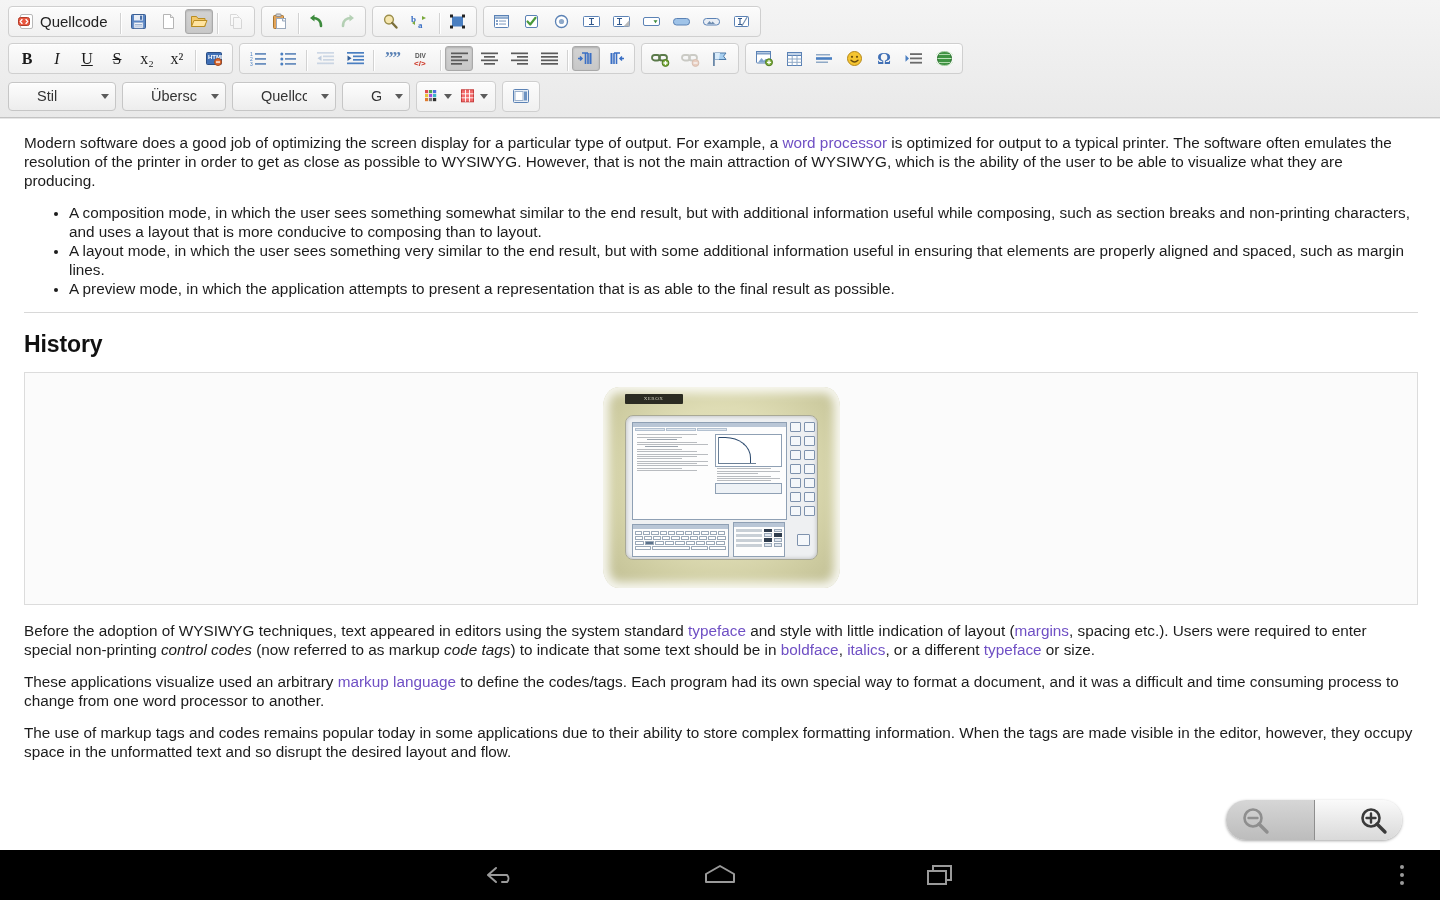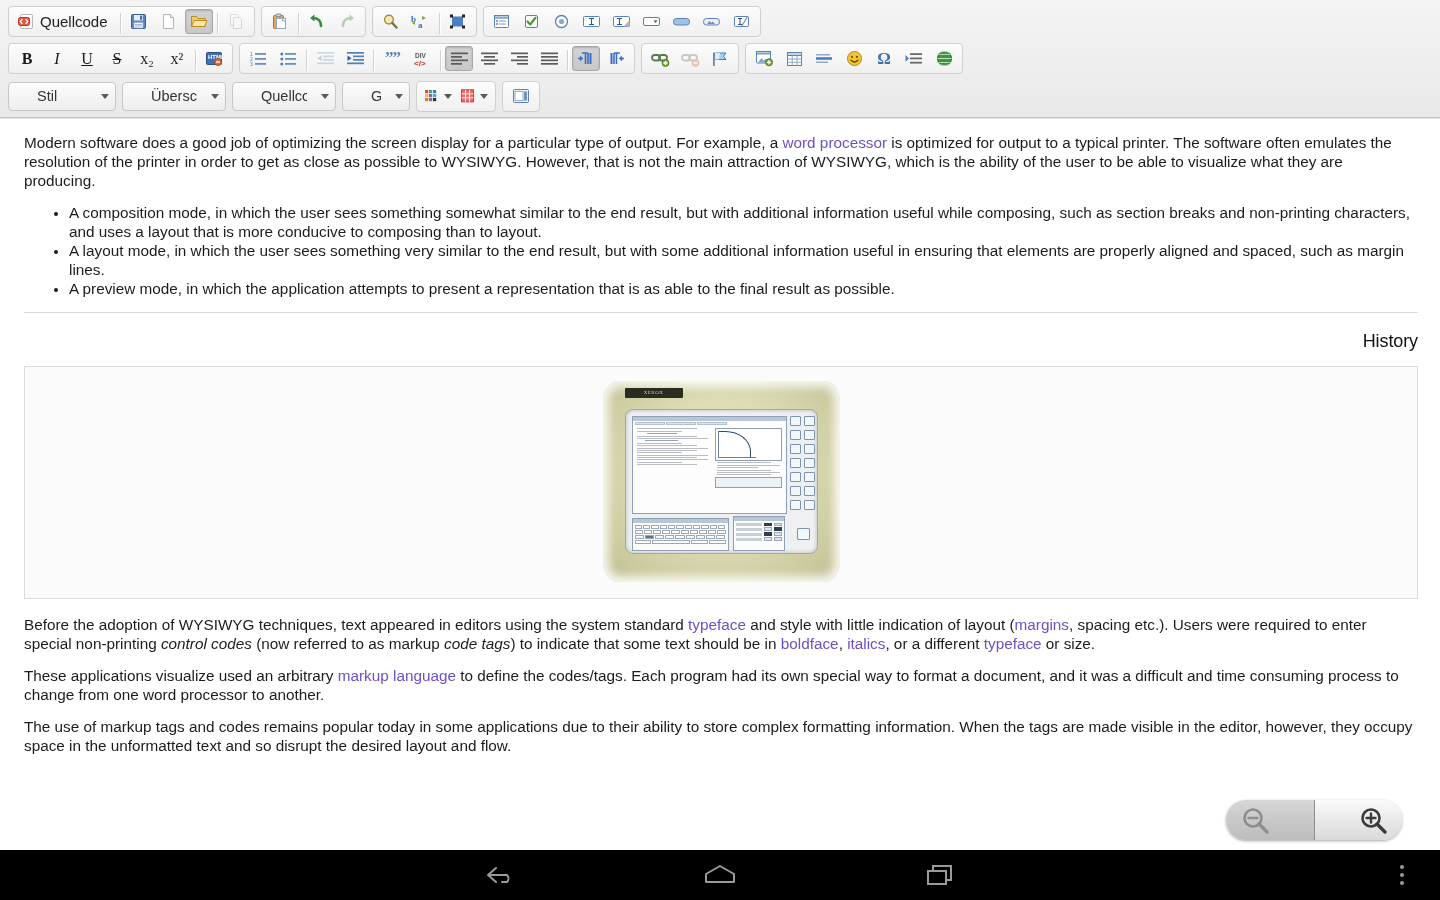--- a/index.html
+++ b/index.html
@@ -79,23 +79,23 @@
   .doc-inner { padding:14px 22px 0 24px; }
   .doc p, .doc li {
     font-size:15.3px; line-height:19px; color:#1c1c1c;
     margin:0 0 13px 0;
   }
   .doc a { color:#6f4fc4; text-decoration:none; }
   .doc ul { margin:0 0 14px 0; padding-left:45px; list-style:disc; }
   .doc li { margin-bottom:0px; }
   .doc li::marker { font-size:13px; }
   h1.history {
-    font-size:18px; font-weight:normal; color:#111;
+    font-size:23px; font-weight:bold; color:#111;
     margin:3px 0 14px 0; letter-spacing:-.1px;
-    border-top:1px solid #d8d8d8; padding-top:18px;text-align:right;
+    border-top:1px solid #d8d8d8; padding-top:18px;
   }
   .figure {
     border:1px solid #dcdcdc; background:#fbfbfb;
     margin:0 0 16px 0; padding:14px 0 10px 0;
     text-align:center;
   }
   .figcap { font-size:14.6px; color:#1c1c1c; line-height:19px; }
 
   
   .monitor {

